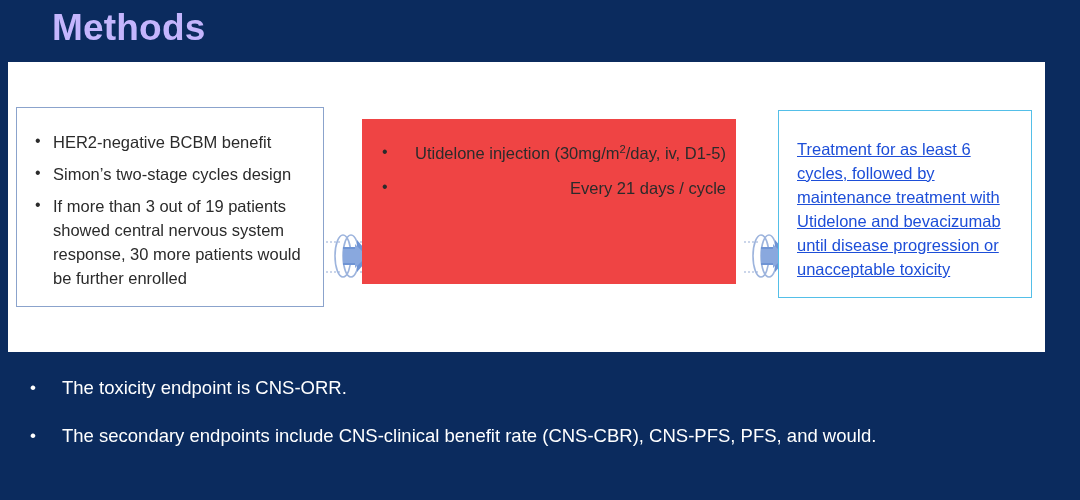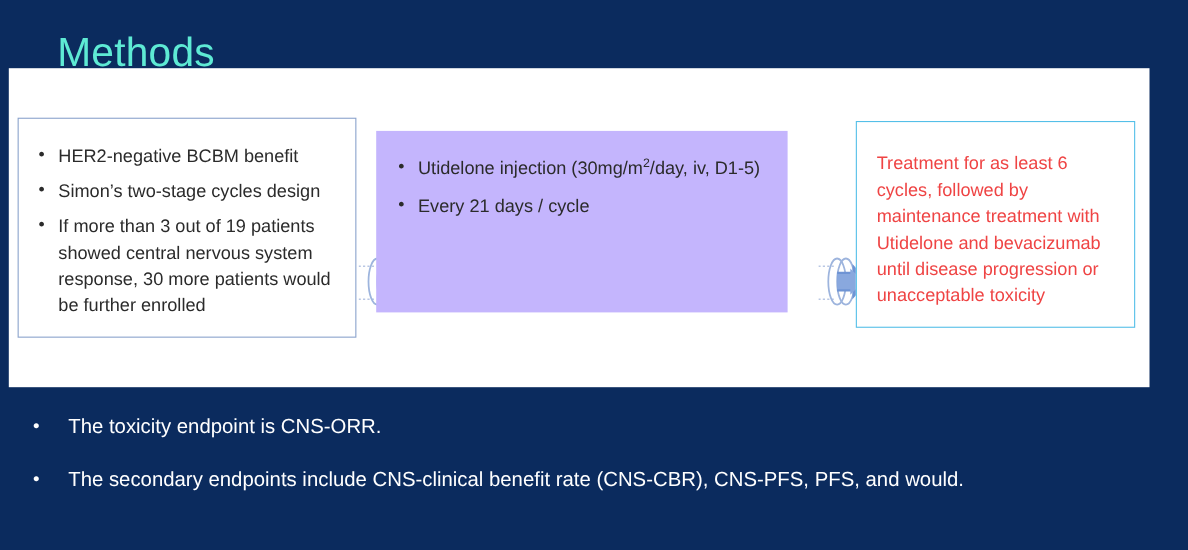--- a/index.html
+++ b/index.html
@@ -12,24 +12,24 @@
     background: #0b2b5e;
     font-family: "Liberation Sans", sans-serif;
     overflow: hidden;
     position: relative;
   }
 
   
   #slide-title {
     position: absolute;
     left: 52px;
-    top: 24px;
+    top: 4px;
     font-size: 37px;
-    font-weight: normal;
-    color: #5eead4;
+    font-weight: bold;
+    color: #c4b5fd;
     letter-spacing: 0.2px;
     line-height: 48px;
   }
 
   
   #white-panel {
     position: absolute;
     left: 8px;
     top: 62px;
     width: 1037px;
@@ -54,26 +54,27 @@
   #box-eligibility {
     left: 8px;
     top: 45px;
     width: 308px;
     height: 200px;
     background: #ffffff;
     border: 1.5px solid #8ba3cc;
   }
 
   #box-regimen {
-    left: 334px;
+    left: 354px;
     top: 57px;
     width: 374px;
     height: 165px;
-    background: #c4b5fd;
+    background: #ef4444;
     border: none;
+    text-align: right;
   }
 
   #box-maintenance {
     left: 770px;
     top: 48px;
     width: 254px;
     height: 188px;
     background: #ffffff;
     border: 1.8px solid #54bfe8;
   }
@@ -107,24 +108,25 @@
     color: #2b2b2b;
   }
   #box-regimen ul.bullets li {
     font-size: 16.5px;
     margin-bottom: 11px;
     padding-left: 24px;
   }
   #box-regimen ul.bullets li::before { left: 6px; }
 
   .para-text {
-    color: #ef4444;
+    color: #1d4ed8;
     font-size: 16.5px;
     line-height: 24px;
     margin: 0;
+    text-decoration: underline;
   }
 
   sup { font-size: 0.68em; vertical-align: super; line-height: 0; }
 
   
   .arrow-connector {
     position: absolute;
     width: 52px;
     height: 62px;
   }

